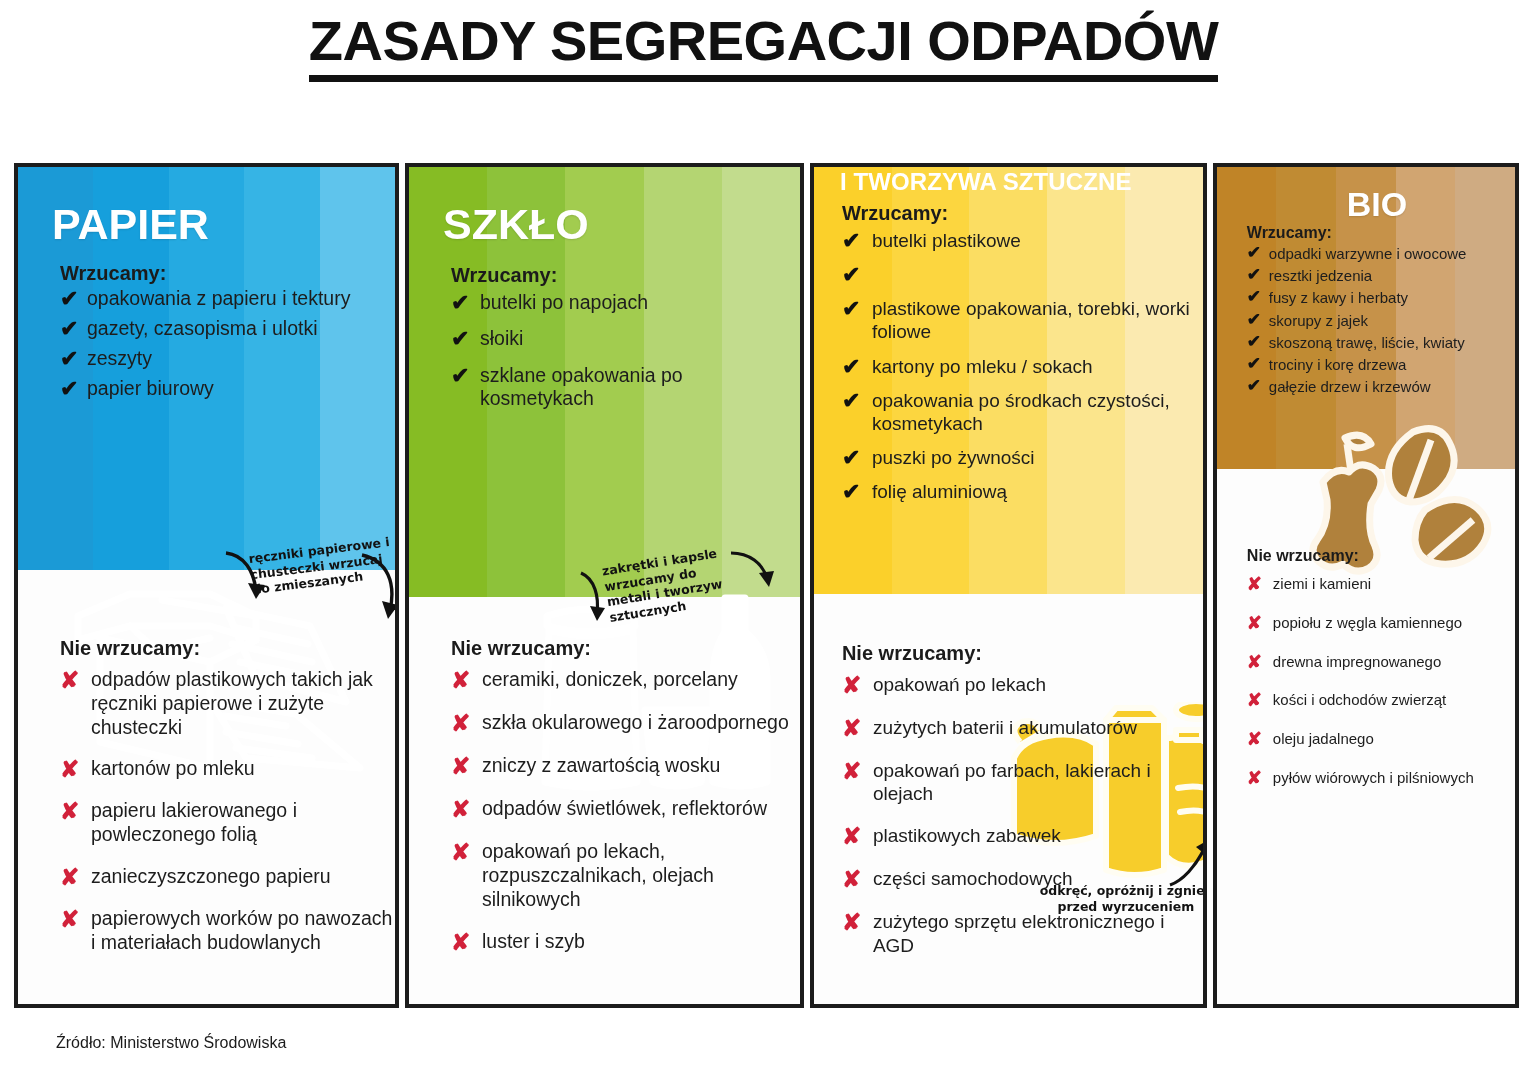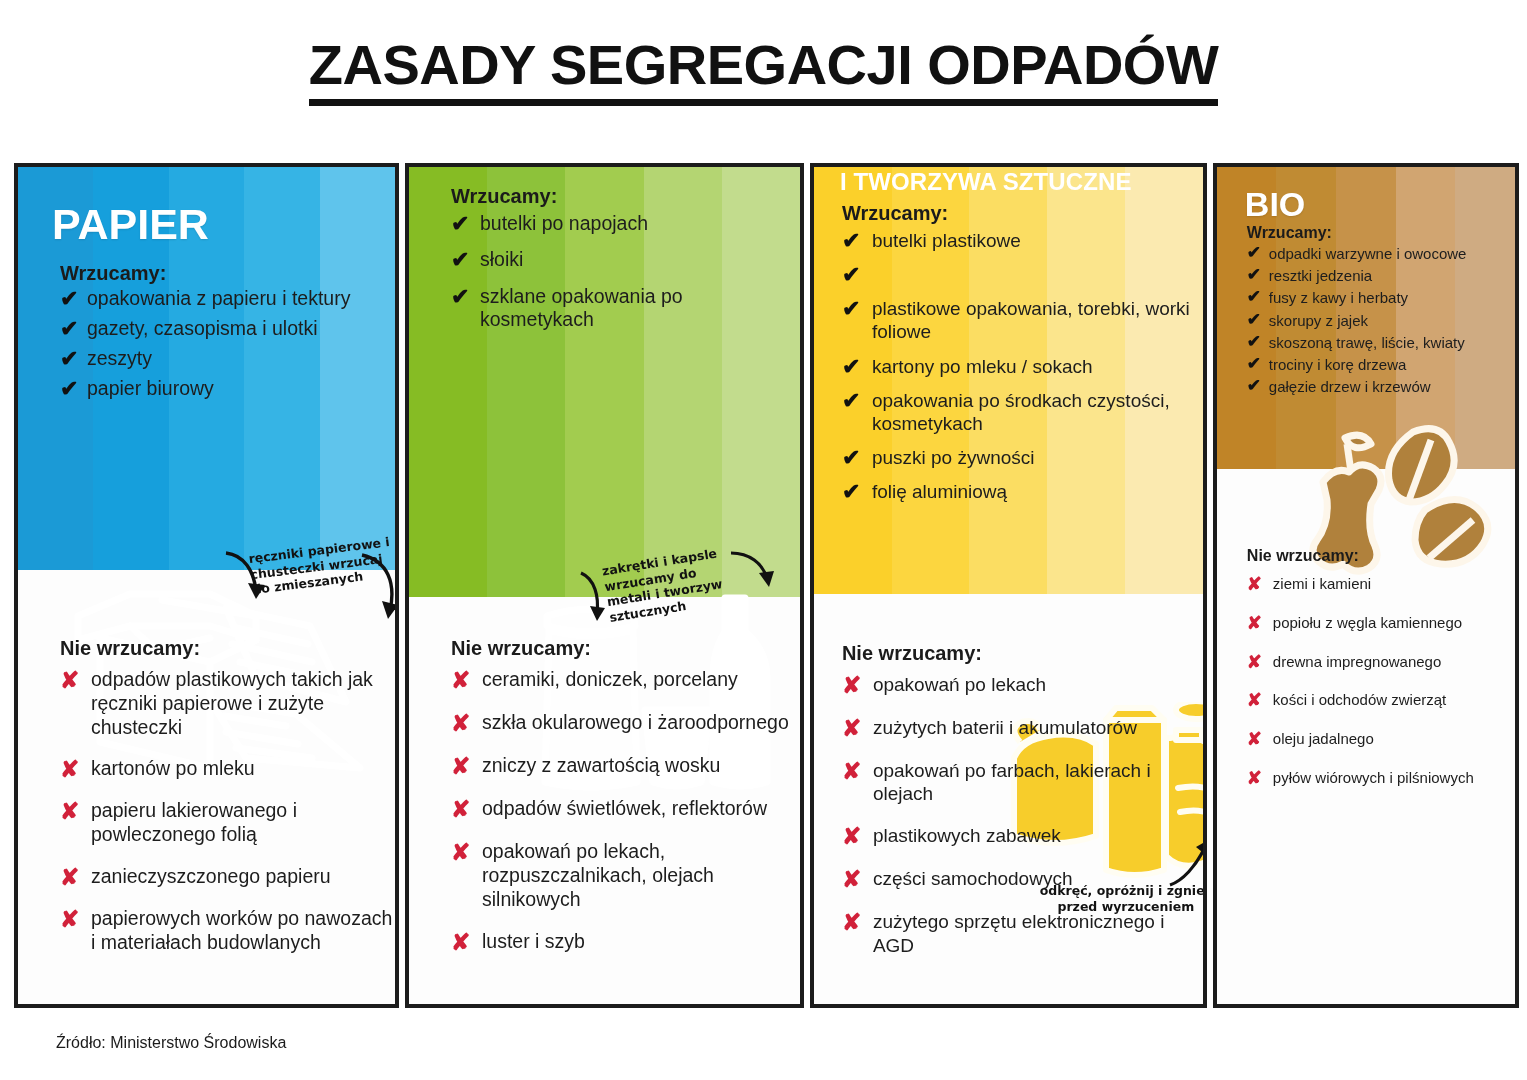--- a/index.html
+++ b/index.html
@@ -6,21 +6,21 @@
   html,body {
     width:1527px; height:1080px;
     background:#ffffff;
     font-family:"Liberation Sans", sans-serif;
     overflow:hidden;
   }
   .page { position:relative; width:1527px; height:1080px; background:#fff; }
 
   
   .title-wrap {
-    position:absolute; top:32px; left:0; width:100%;
+    position:absolute; top:8px; left:0; width:100%;
     text-align:center;
   }
   .title {
     display:inline-block;
     font-size:56px; font-weight:bold; letter-spacing:-0.5px;
     color:#111; border-bottom:7px solid #111; padding-bottom:2px;
     font-family:"Liberation Sans", sans-serif;
   }
 
   
@@ -51,21 +51,21 @@
   .panel .content { position:relative; z-index:3; }
 
   
   .cat-title {
     color:#ffffff; font-weight:bold; line-height:1;
     text-shadow:0 1px 2px rgba(0,0,0,.12);
   }
   .paper .cat-title { font-size:43px; padding:36px 16px 0 34px; }
   .glass .cat-title { font-size:43px; padding:36px 0 0 34px; }
   .metal .cat-title { font-size:41px; padding:36px 0 0 26px; }
-  .bio   .cat-title { font-size:34px; padding:20px 6px 0 28px; }
+  .bio   .cat-title { font-size:34px; padding:20px 6px 0 28px;text-align:center; }
 
   .cat-sub {
     color:#ffffff; font-weight:bold;
   }
   .metal .cat-sub { font-size:24px; padding:1px 0 0 26px; letter-spacing:0.1px; }
   .bio   .cat-sub { font-size:15.5px; padding:2px 0 0 28px; letter-spacing:0.1px; }
 
   
   .lead {
     font-size:20px; font-weight:bold; color:#1b1b1b;
@@ -290,20 +290,21 @@
         </g>
         <g fill="#ffffff" opacity="0.95">
           <path d="M116 118 l64 0 l-8 72 q-24 8 -48 0 Z"></path>
         </g>
         <g fill="none" stroke="#ffffff" stroke-width="7" stroke-linejoin="round">
           <path d="M116 118 l64 0 l-8 72 q-24 8 -48 0 Z"></path>
         </g>
       </svg>
 
       <div class="content">
+        <div class="cat-title">SZKŁO</div>
         <div class="lead">Wrzucamy:</div>
         <ul class="items yes">
           <li>
               <span class="mark">✔</span>
               <span>butelki po napojach</span>
             </li>
           <li>
               <span class="mark">✔</span>
               <span>słoiki</span>
             </li>

